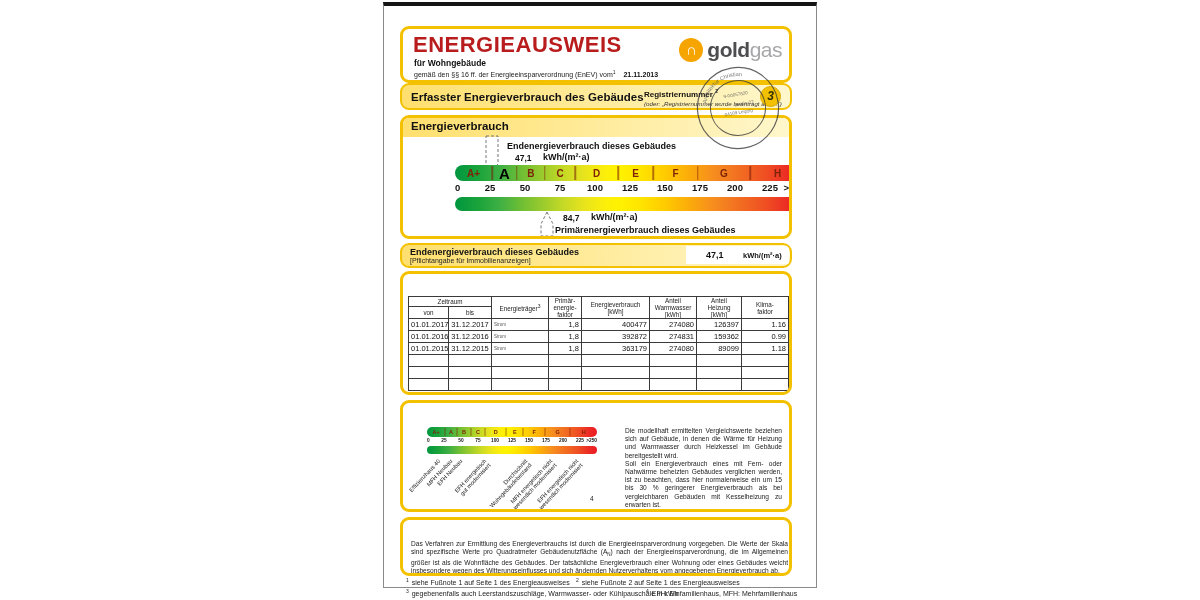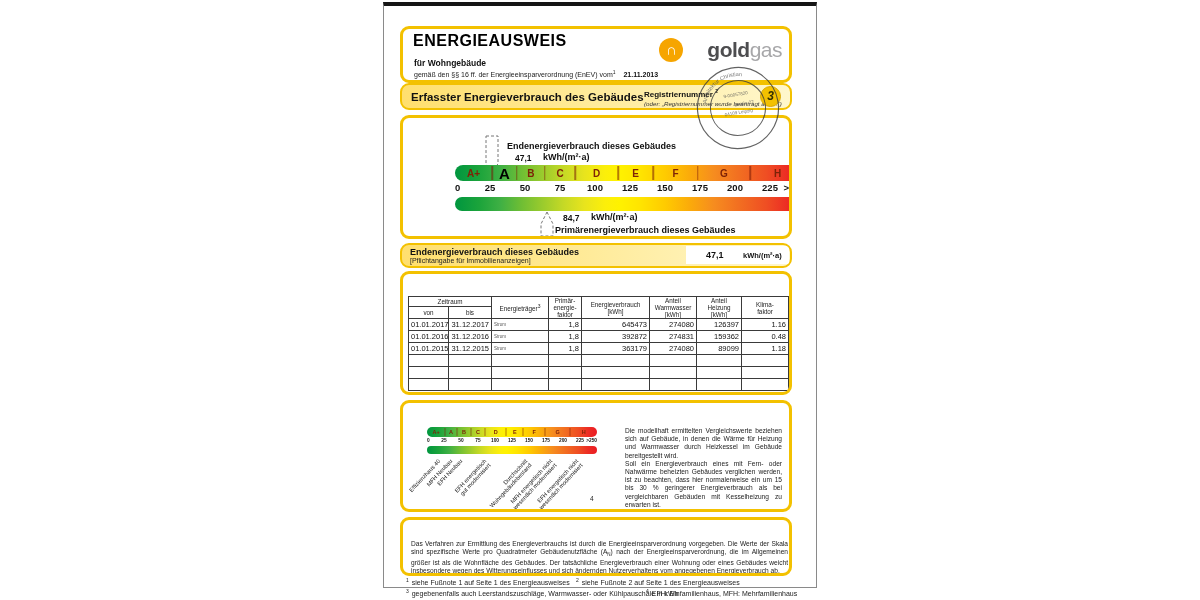--- a/index.html
+++ b/index.html
@@ -12,30 +12,30 @@
   body{font-family:"Liberation Sans",sans-serif;background:#fff;width:1200px;height:600px;overflow:hidden;}
   .canvas{position:relative;width:1200px;height:600px;background:#fff;}
   .page{position:absolute;left:383px;top:2px;width:434px;height:586px;background:#fff;
         border:1px solid #8a8a8a;border-top:4px solid #151515;}
   .box{position:absolute;border:3px solid var(--gold);border-radius:9px;background:#fff;overflow:hidden;}
   .strip{position:absolute;left:0;right:0;top:0;height:19px;background:var(--strip);}
   .strip-title{position:absolute;left:8px;top:2px;font-size:11.5px;font-weight:bold;color:#111;}
 
   
   .header-box{left:16px;top:20px;width:392px;height:57px;}
-  .h-title{position:absolute;left:10px;top:3px;font-size:16px;font-weight:800;letter-spacing:.5px;color:#000000;}
+  .h-title{position:absolute;left:10px;top:3px;font-size:22px;font-weight:800;letter-spacing:.5px;color:#b91c1c;}
   .h-sub{position:absolute;left:11px;top:29px;font-size:8.5px;font-weight:bold;color:#111;}
   .h-reg{position:absolute;left:11px;top:40px;font-size:7px;color:#222;}
   .h-reg .h-date{margin-left:6px;font-weight:bold;color:#111;}
   .fn-mark{font-size:5px;vertical-align:super;}
   .logo{position:absolute;right:7px;top:9px;display:flex;align-items:center;gap:4px;}
   .logo-icon{display:inline-block;width:24px;height:24px;border-radius:50%;background:#F6A500;
              color:#fff;font-size:15px;font-weight:bold;text-align:center;line-height:24px;}
   .logo-text{font-size:21px;letter-spacing:-.5px;}
-  .logo-gold{font-weight:bold;color:#4D4D4F;margin-left:20px;}
+  .logo-gold{font-weight:bold;color:#4D4D4F;}
   .logo-gas{font-weight:400;color:#A7A7A9;}
 
   
   .banner{left:16px;top:77px;width:392px;height:27px;border-width:2.5px;background:var(--strip);}
   .banner-title{position:absolute;left:9px;top:6px;font-size:11.5px;font-weight:bold;color:#111;}
   .reg-block{position:absolute;left:242px;top:3px;width:146px;overflow:hidden;}
   .reg-label{font-size:8px;font-weight:bold;color:#111;white-space:nowrap;}
   .reg-alt{font-size:6.2px;color:#333;font-style:italic;white-space:nowrap;margin-top:1px;}
   .page-num{position:absolute;left:376px;top:80px;width:21px;height:21px;border-radius:50%;
             background:var(--gold);border:1.5px solid var(--gold-dark);color:#332f00;
@@ -73,21 +73,21 @@
   .es-value{position:absolute;left:20px;top:4px;font-size:9px;font-weight:bold;color:#111;}
   .es-unit{position:absolute;left:57px;top:5px;font-size:7.5px;font-weight:bold;color:#111;}
 
   
   .table-box{left:16px;top:265px;width:392px;height:124px;}
   .table-box .strip-title{font-size:12px;}
   .vtable{position:absolute;left:5px;top:22px;border-collapse:collapse;table-layout:fixed;width:380px;}
   .vtable th,.vtable td{border:1px solid #3a3a3a;padding:0 2px;overflow:hidden;}
   .vtable th{font-size:6.3px;line-height:7px;font-weight:400;color:#222;text-align:center;white-space:pre-line;}
   .vtable td{font-size:7.5px;height:12px;color:#111;}
-  .vtable td.c0,.vtable td.c1{text-align:right;}
+  .vtable td.c0,.vtable td.c1{text-align:center;}
   .vtable td.c2{font-size:4.5px;color:#555;text-align:left;}
   .vtable td.c3,.vtable td.c4,.vtable td.c5,.vtable td.c6,.vtable td.c7{text-align:right;}
 
   
   .cmp-box{left:16px;top:394px;width:392px;height:112px;}
   .cmp-box .strip-title{font-size:12px;}
   .mini-band{left:24px;top:24px;width:170px;height:10px;border-radius:5px;}
   .mini .band-letter{font-size:5.5px;}
   .mini .band-letter.hl{font-size:5.5px;font-weight:bold;color:#7E2307;}
   .mini .band-sep{width:1px;}
@@ -152,20 +152,23 @@
         <circle cx="43" cy="43" r="27.5" fill="none" stroke="#3c3c3c" stroke-width="1"></circle>
         <path id="stamp-arc" d="M 11,43 A 32,32 0 0 1 75,43" fill="none"></path>
         <text font-size="5.5" fill="#555"><textPath href="#stamp-arc" startOffset="10">Architektur Christian</textPath></text>
         <text x="43" y="31" text-anchor="middle" font-size="4.6" fill="#555">9-00057820</text>
         <text x="50" y="41" text-anchor="middle" font-size="4.6" fill="#555">straße 22</text>
         <text x="43" y="49" text-anchor="middle" font-size="4.6" fill="#555">04109 Leipzig</text>
       </g>
     </svg>
 
     <div class="box energy-box">
+      <div class="strip">
+          <span class="strip-title">Energieverbrauch</span>
+        </div>
       <div class="end-label">Endenergieverbrauch dieses Gebäudes</div>
       <div class="end-value">47,1</div>
       <div class="end-unit">kWh/(m²·a)</div>
       <svg class="arrow arrow-down" width="16" height="46" viewBox="0 0 16 46">
         <polygon points="2,1 14,1 14,28 8,45 2,28" fill="none" stroke="#777" stroke-width="1" stroke-dasharray="3,2"></polygon>
       </svg>
       <div class="band main-band" id="main-band">
           <span class="band-letter" style="left: 5.3%;">A+</span>
           <span class="band-sep" style="left: 10.6%;"></span>
           <span class="band-letter hl" style="left: 14.15%;">A</span>
@@ -248,34 +251,34 @@
             <th style="height:12px">von</th>
             <th>bis</th>
           </tr>
         </thead>
         <tbody id="consumption-tbody">
             <tr class="data-row">
               <td class="c0">01.01.2017</td>
               <td class="c1">31.12.2017</td>
               <td class="c2">Strom</td>
               <td class="c3">1,8</td>
-              <td class="c4">645473</td>
+              <td class="c4">400477</td>
               <td class="c5">274080</td>
               <td class="c6">126397</td>
               <td class="c7">1.16</td>
             </tr>
             <tr class="data-row">
               <td class="c0">01.01.2016</td>
               <td class="c1">31.12.2016</td>
               <td class="c2">Strom</td>
               <td class="c3">1,8</td>
               <td class="c4">392872</td>
               <td class="c5">274831</td>
               <td class="c6">159362</td>
-              <td class="c7">0.48</td>
+              <td class="c7">0.99</td>
             </tr>
             <tr class="data-row">
               <td class="c0">01.01.2015</td>
               <td class="c1">31.12.2015</td>
               <td class="c2">Strom</td>
               <td class="c3">1,8</td>
               <td class="c4">363179</td>
               <td class="c5">274080</td>
               <td class="c6">89099</td>
               <td class="c7">1.18</td>

